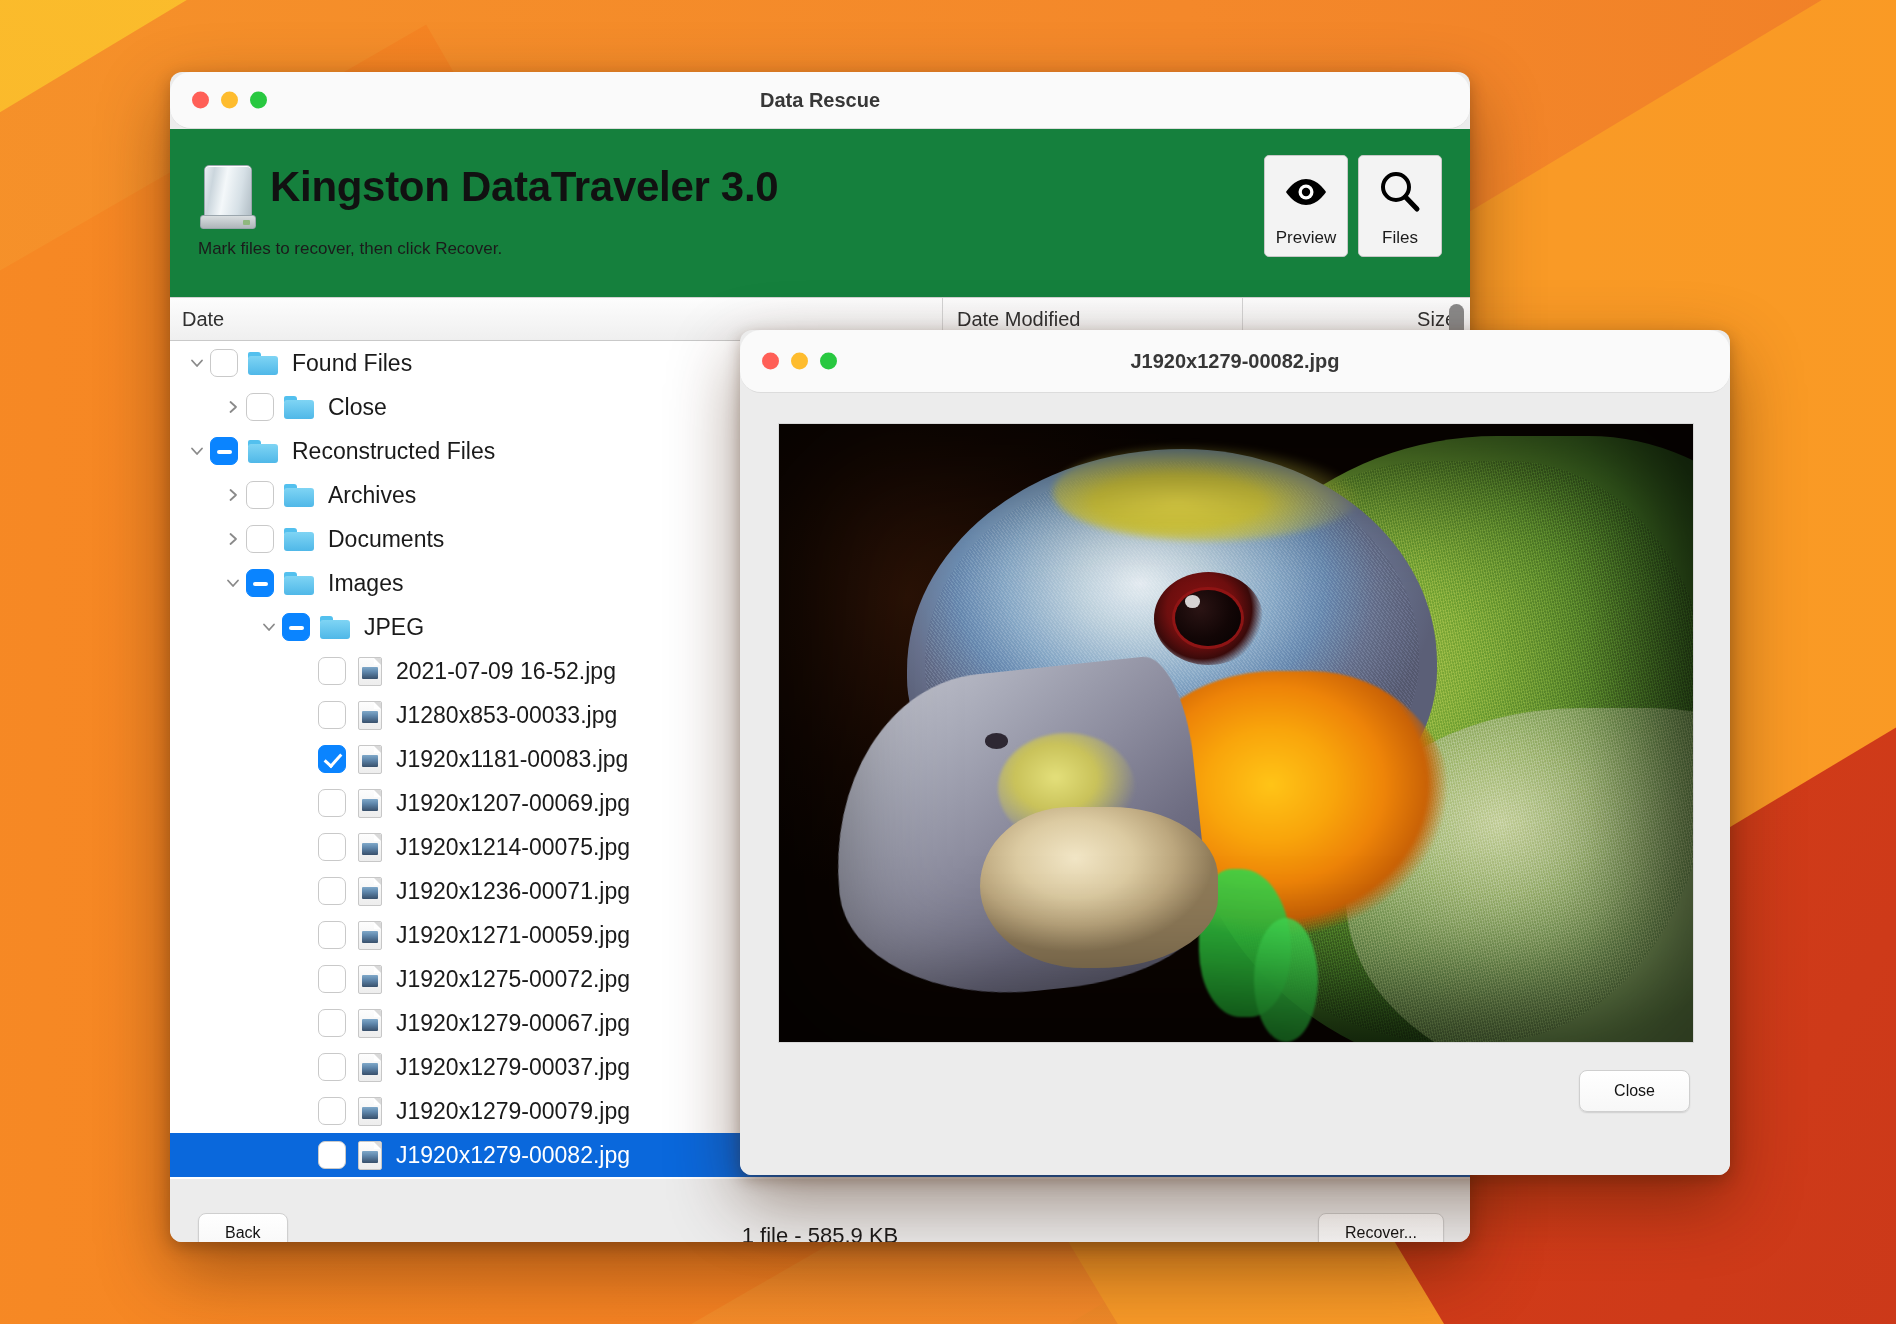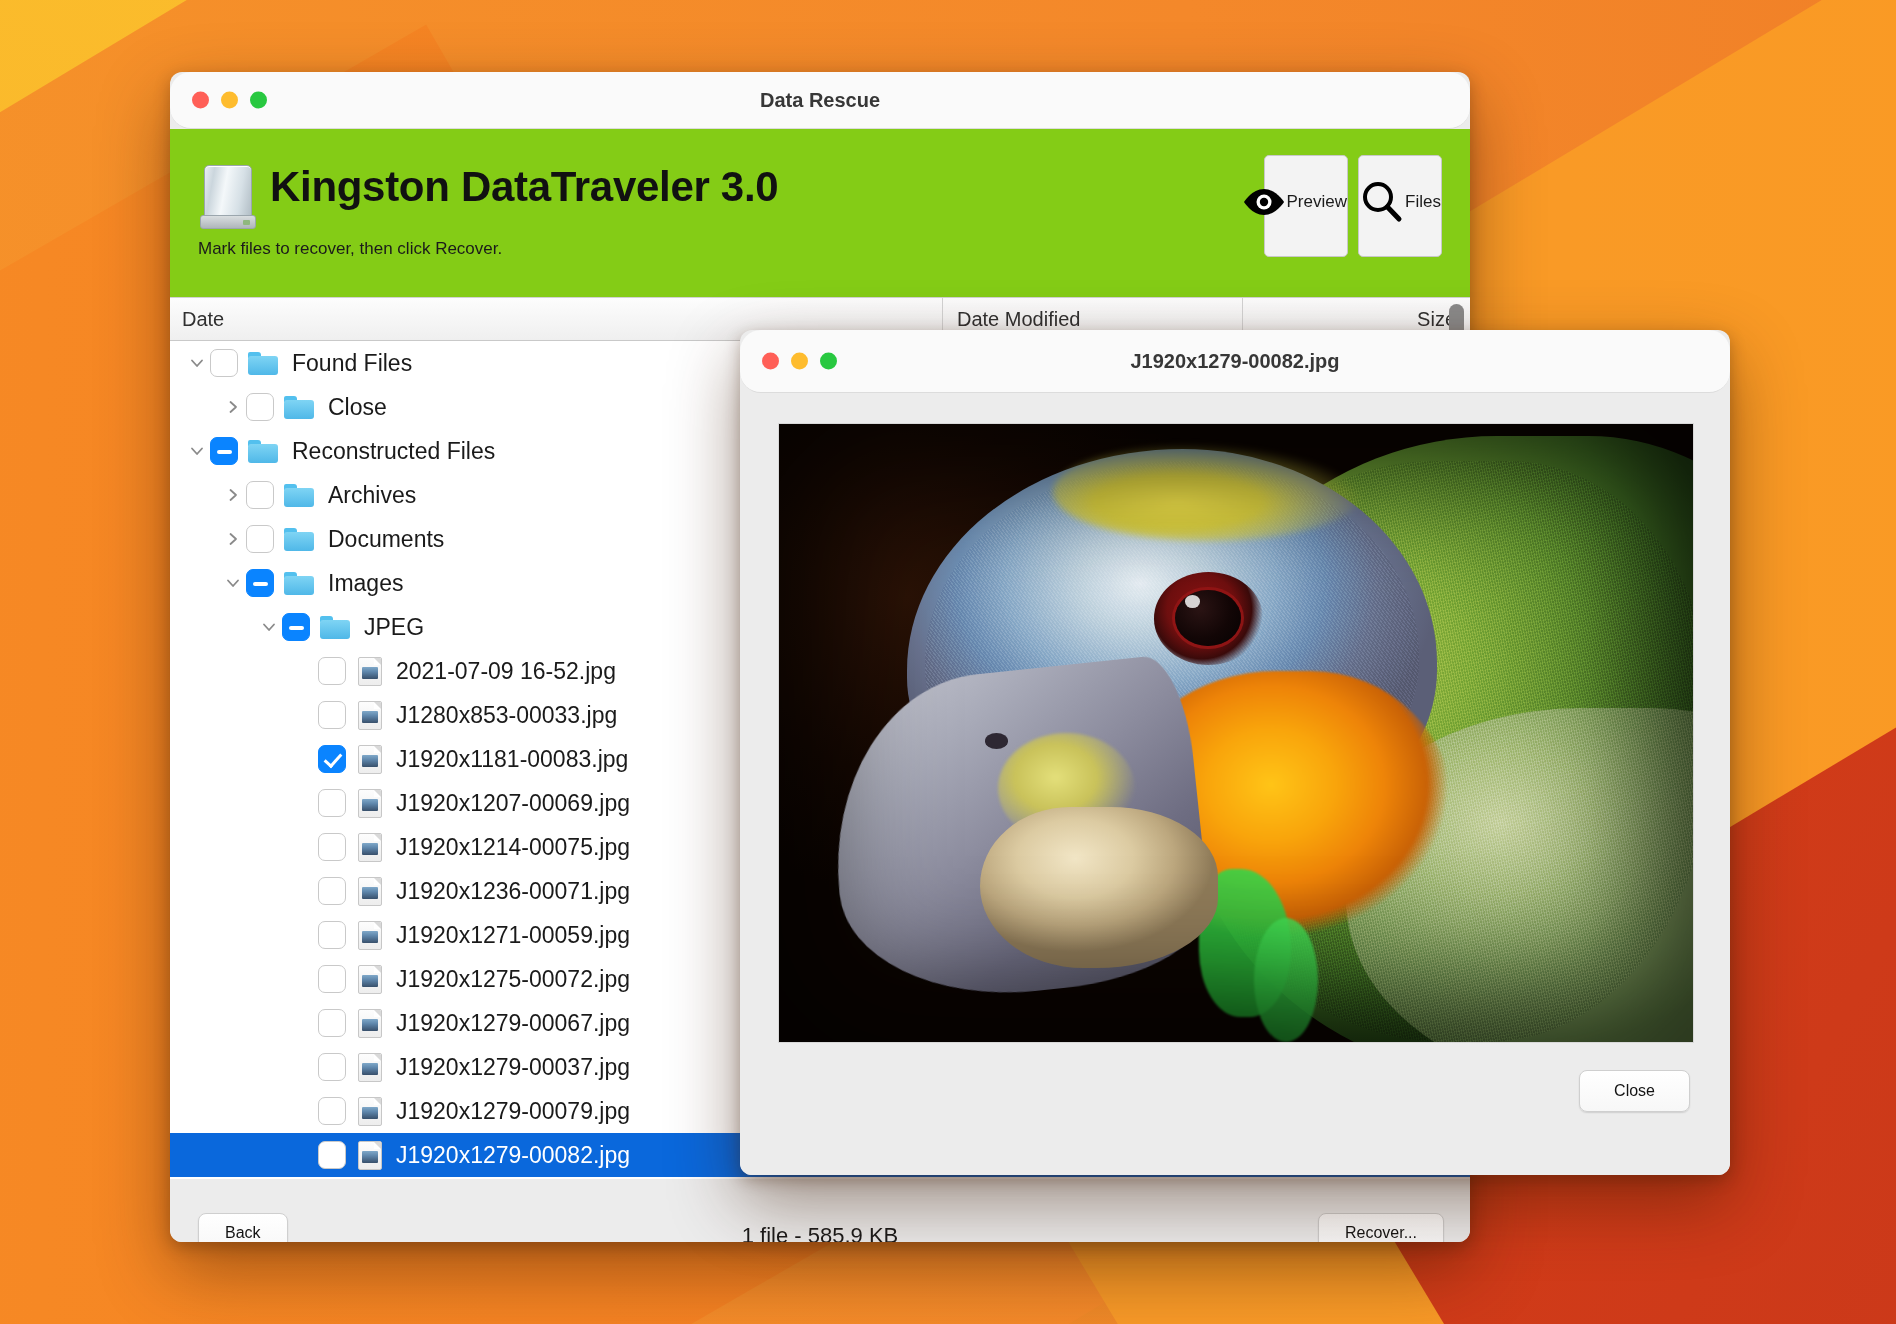--- a/index.html
+++ b/index.html
@@ -40,34 +40,34 @@
            display:flex;gap:12px;}
   .dot{width:17px;height:17px;border-radius:50%;}
   .dot.r{background:#FF5F57;}
   .dot.y{background:#FEBC2E;}
   .dot.g{background:#28C840;}
   .win-title{position:absolute;left:0;right:0;top:50%;transform:translateY(-50%);
              text-align:center;font-size:20px;font-weight:bold;color:#373737;}
 
   
   #mainwin{left:170px;top:72px;width:1300px;height:1170px;background:#ECECEC;}
-  .header{height:168px;background:#84cc16;position:relative;}
+  .header{height:168px;background:#15803d;position:relative;}
   .hdd-icon{position:absolute;left:30px;top:36px;width:54px;height:64px;}
   .hdd-body{position:absolute;left:4px;top:0;width:46px;height:58px;border-radius:5px 5px 3px 3px;
     background:linear-gradient(100deg,#E9EFF3 0%,#CBD6DD 18%,#F4F8FA 42%,#D6E0E6 72%,#AEBAC2 100%);
     border:1px solid #9BA6AD;box-shadow:inset 0 1px 0 #fff;}
   .hdd-base{position:absolute;left:0;bottom:0;width:54px;height:12px;border-radius:3px;
     background:linear-gradient(180deg,#D9DEE0,#AFB6BA);border:1px solid #9BA6AD;}
   .hdd-led{position:absolute;right:5px;bottom:3px;width:7px;height:5px;border-radius:1px;background:#8FB87E;}
   .maintitle{position:absolute;left:100px;top:34px;font-size:42px;font-weight:bold;
              color:#111;letter-spacing:-.3px;}
   .subtitle{position:absolute;left:28px;top:110px;font-size:17px;color:#1B1B1B;}
   .toolbtns{position:absolute;right:28px;top:26px;display:flex;gap:10px;}
   .tbtn{width:84px;height:102px;background:#F3F3F3;border:1px solid #C8C8C8;border-radius:5px;
-        display:flex;align-items:center;justify-content:flex-end;
+        display:flex;flex-direction:column;align-items:center;justify-content:flex-end;
         padding-bottom:8px;box-sizing:border-box;}
   .tbtn .gl{flex:1;display:flex;align-items:center;justify-content:center;width:100%;}
   .tbtn .lbl{font-size:17px;color:#1B1B1B;}
 
   
   .colhead{height:42px;background:linear-gradient(180deg,#FDFDFD,#EFEFEF);
            border-top:1px solid #D2D2D2;border-bottom:1px solid #C9C9C9;
            display:flex;align-items:center;position:relative;font-size:20px;color:#303030;}
   .ch-name{padding-left:12px;flex:0 0 760px;}
   .ch-date{flex:0 0 300px;border-left:1px solid #D3D3D3;padding-left:14px;height:100%;

